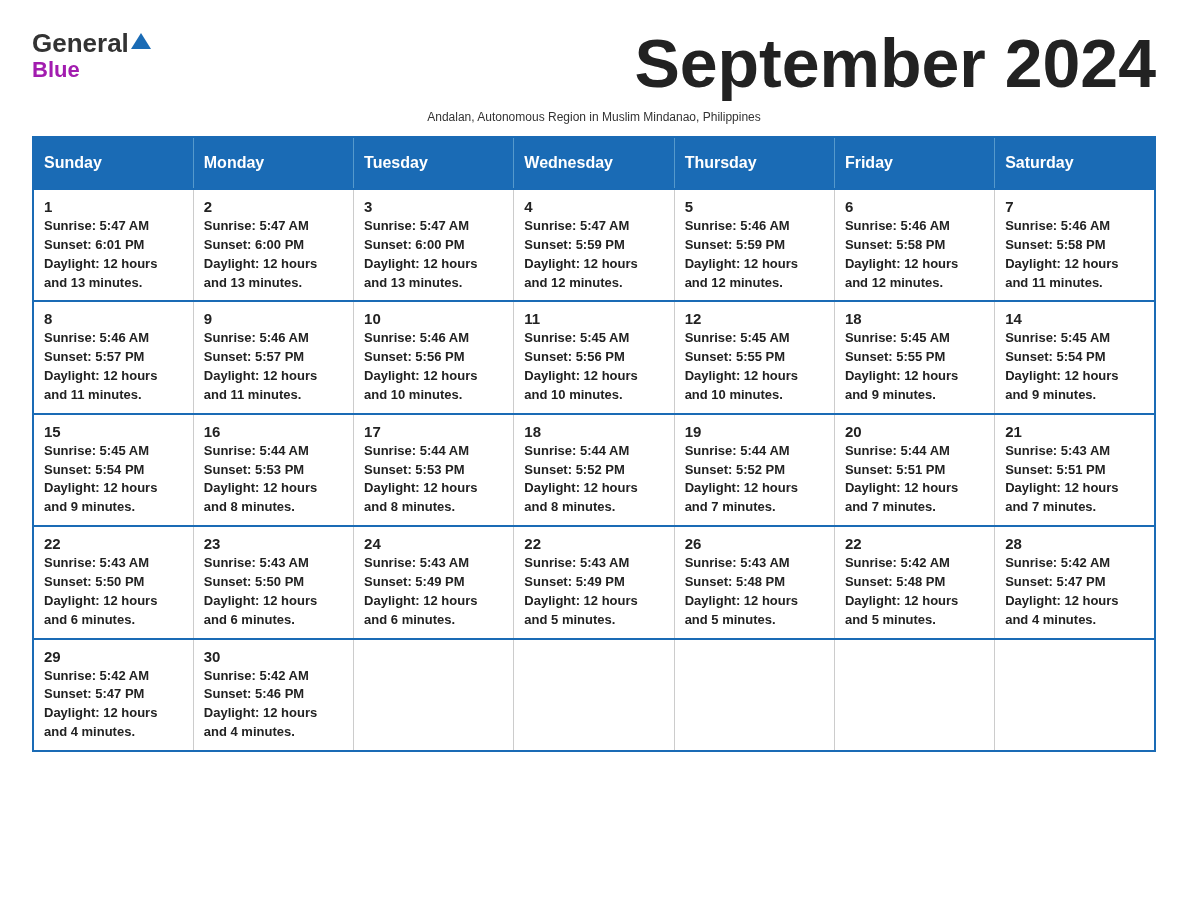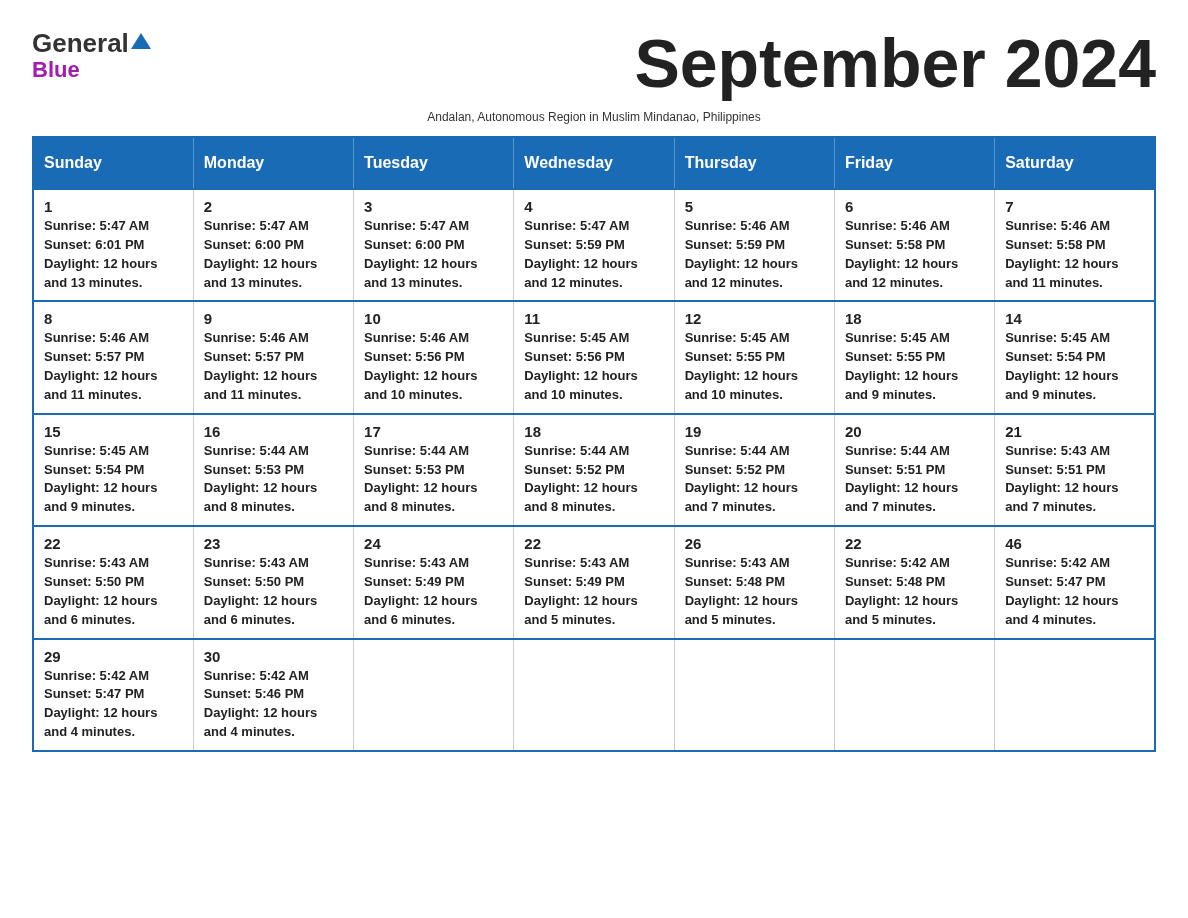--- a/index.html
+++ b/index.html
@@ -253,21 +253,21 @@
         </td>
         <td>
           <span class="day-num">26</span>
 <div class="day-info">Sunrise: 5:43 AM<br>Sunset: 5:48 PM<br>Daylight: 12 hours and 5 minutes.</div>
         </td>
         <td>
           <span class="day-num">22</span>
 <div class="day-info">Sunrise: 5:42 AM<br>Sunset: 5:48 PM<br>Daylight: 12 hours and 5 minutes.</div>
         </td>
         <td>
-          <span class="day-num">46</span>
+          <span class="day-num">28</span>
 <div class="day-info">Sunrise: 5:42 AM<br>Sunset: 5:47 PM<br>Daylight: 12 hours and 4 minutes.</div>
         </td>
       </tr>
       <tr>
         <td>
           <span class="day-num">29</span>
 <div class="day-info">Sunrise: 5:42 AM<br>Sunset: 5:47 PM<br>Daylight: 12 hours and 4 minutes.</div>
         </td>
         <td>
           <span class="day-num">30</span>

